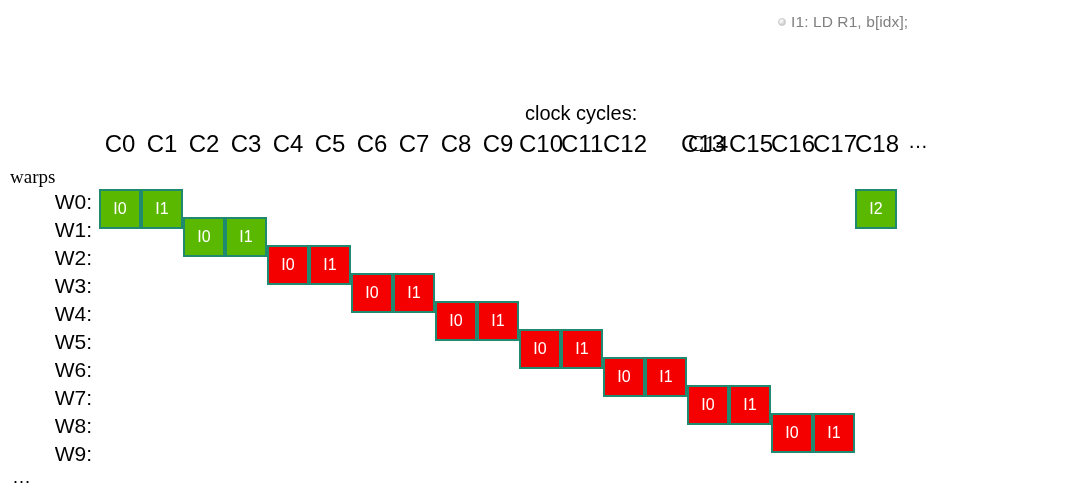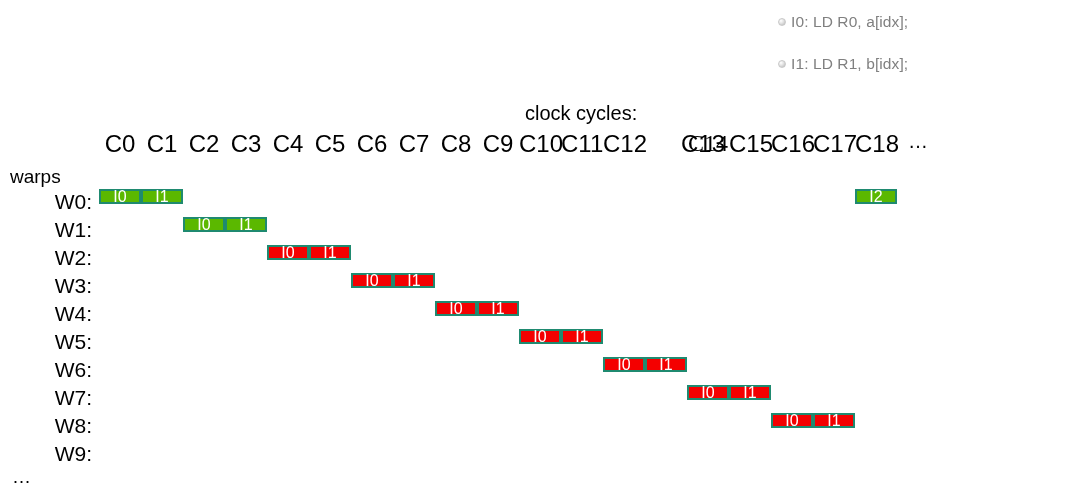--- a/index.html
+++ b/index.html
@@ -77,20 +77,21 @@
   .cycle-label.ellipsis {
     font-size: 20px;
   }
 
   #warps-caption {
     position: absolute;
     left: 10px;
     top: 166px;
     font-size: 19px;
     color: #000;
+    font-family: Liberation Serif, serif;
   }
 
   #warp-rows {
     position: absolute;
     left: 0;
     top: 188px;
   }
   .warp-row {
     position: relative;
     height: 28px;
@@ -105,21 +106,21 @@
     line-height: 28px;
     color: #000;
     white-space: nowrap;
   }
 
   
   .cell {
     position: absolute;
     top: 1px;
     width: 42px;
-    height: 15px;
+    height: 40px;
     box-sizing: border-box;
     border: 2px solid #1f8a70;
     display: flex;
     align-items: center;
     justify-content: center;
     font-size: 16px;
     color: #ffffff;
     font-family: "Liberation Sans", sans-serif;
   }
   .cell.green {
@@ -137,24 +138,20 @@
     top: 466px;
     font-size: 19px;
     color: #000;
     letter-spacing: 1px;
   }
 </style>
 </head>
 <body>
 
 <div id="instruction-list">
-    <div class="instr-item">
-      <span class="instr-bullet"></span>
-      <span class="instr-text">I0: LD R0, a[idx];</span>
-    </div>
     <div class="instr-item">
       <span class="instr-bullet"></span>
       <span class="instr-text">I1: LD R1, b[idx];</span>
     </div>
   </div>
 
 <div id="clock-cycles-caption">clock cycles:</div>
 
 <div id="cycle-header">
     <div class="cycle-label" style="left: 99px;">C0</div>

